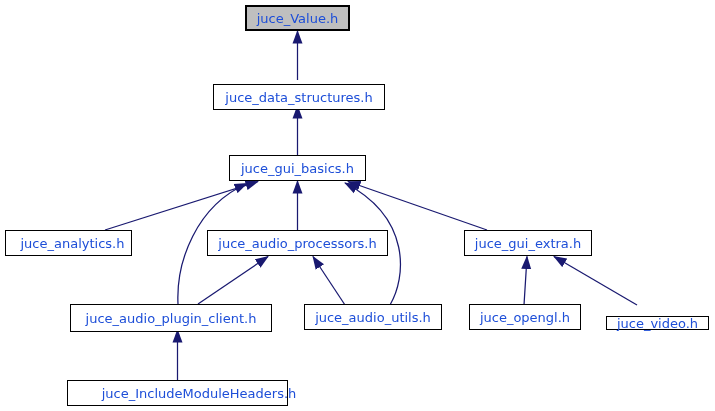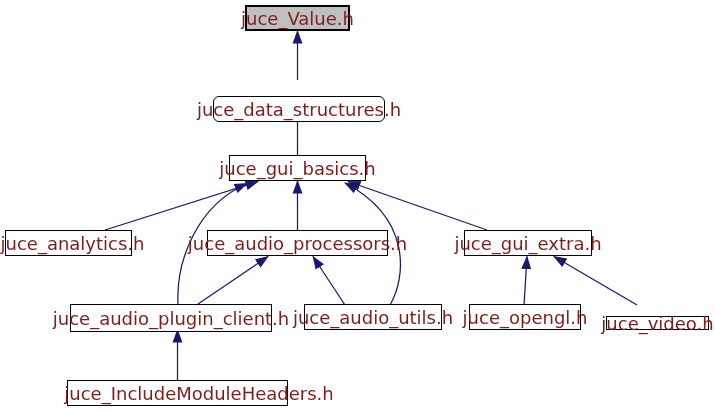--- a/index.html
+++ b/index.html
@@ -21,22 +21,22 @@
     top: 0;
   }
   .node {
     position: absolute;
     box-sizing: border-box;
     background: #ffffff;
     border: 1px solid #000000;
     display: flex;
     align-items: center;
     justify-content: center;
-    font-size: 18px;
-    color: #7f1d1d;
+    font-size: 13px;
+    color: #1d4ed8;
     white-space: nowrap;
     cursor: pointer;
   }
   .node.highlight {
     background: #bfbfbf;
     border-width: 2px;
     cursor: default;
   }
 </style>
 </head>
@@ -59,21 +59,21 @@
       <path d="M198,304 L268,256.5" fill="none" stroke="#191970" stroke-width="1.25" marker-end="url(#arrow)"></path>
       <path d="M345,305 L313,256.5" fill="none" stroke="#191970" stroke-width="1.25" marker-end="url(#arrow)"></path>
       <path d="M524,305 L527,256.5" fill="none" stroke="#191970" stroke-width="1.25" marker-end="url(#arrow)"></path>
       <path d="M637,305 L554,256.5" fill="none" stroke="#191970" stroke-width="1.25" marker-end="url(#arrow)"></path>
       <path d="M177.5,380 L177.5,330" fill="none" stroke="#191970" stroke-width="1.25" marker-end="url(#arrow)"></path>
     </svg>
   <div id="node-layer">
       <div class="node highlight" style="left: 245px; top: 5px; width: 105px; height: 26px;">
         <span>juce_Value.h</span>
       </div>
-      <div class="node" style="left: 213px; top: 96px; width: 172px; height: 26px; border-radius: 6px;">
+      <div class="node" style="left: 213px; top: 84px; width: 172px; height: 26px;">
         <span>juce_data_structures.h</span>
       </div>
       <div class="node" style="left: 229px; top: 155px; width: 137px; height: 26px;">
         <span>juce_gui_basics.h</span>
       </div>
       <div class="node" style="left: 5px; top: 230px; width: 127px; height: 26px; padding-left: 8px;">
         <span>juce_analytics.h</span>
       </div>
       <div class="node" style="left: 207px; top: 230px; width: 181px; height: 26px; text-align: right;">
         <span>juce_audio_processors.h</span>

